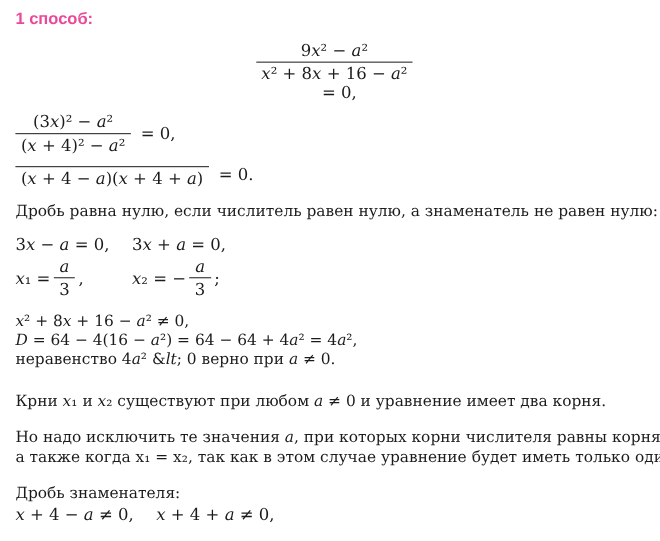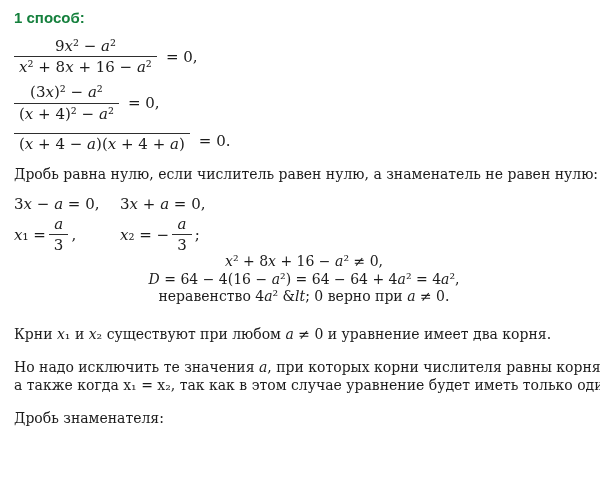--- a/index.html
+++ b/index.html
@@ -6,43 +6,43 @@
   body {
     width: 600px; height: 492px; overflow: hidden;
     color: #1b1b1b;
     font-family: "DejaVu Serif", serif;
     font-size: 14px;
   }
   .page { padding: 9px 6px 0 14px; }
 
   .title {
     font-family: "Liberation Sans", sans-serif;
-    font-weight: bold; font-size: 15px; color: #15803d;
+    font-weight: bold; font-size: 15px; color: #ec4899;
     margin: 0;
   }
 
   
   .eq { display: flex; align-items: center; font-size: 15px; margin: 0 0 9px 0; }
-  .eq-first { margin-top: 12px; }
+  .eq-first { margin-top: 12px; flex-direction: column; }
   .frac { display: inline-flex; flex-direction: column; align-items: center; text-align: center; line-height: 1.08; }
   .frac .num, .frac .den { padding: 0 5px; white-space: nowrap; }
   .frac .bar { align-self: stretch; height: 1px; background: #2e2e2e; margin: 2px 0; }
   .rhs { margin-left: 9px; white-space: nowrap; }
 
   .para { margin: 0; white-space: nowrap; }
   .para-rule { margin-top: 14px; }
 
   .cols { margin-top: 13px; font-size: 15px; }
   .row { display: flex; align-items: flex-start; }
   .roots .cell-l { width: 106px; }
   .roots .row2 { margin-top: 3px; }
   .cell { display: flex; align-items: center; white-space: nowrap; }
   .cell .frac { margin: 0 3px; }
 
-  .disc { line-height: 17.5px; text-align: center; }
+  .disc { margin-top: 13px; line-height: 17.5px; }
   .disc .para { line-height: 17.5px; }
 
   .para-roots-exist { margin-top: 20px; }
   .para-exclude { margin-top: 16px; line-height: 18px; white-space: normal; }
   .para-exclude div { white-space: nowrap; }
 
   .den-roots { margin-top: 16px; }
   .den-roots .head { margin-bottom: 3px; }
   .den-roots .row { font-size: 15px; line-height: 17px; }
   .den-roots .cell-l { width: 128px; }
@@ -119,16 +119,20 @@
 
   <p class="para para-roots-exist">Крни <i>x</i>₁ и <i>x</i>₂ существуют при любом <i>a</i> ≠ 0 и уравнение имеет два корня.</p>
 
   <div class="para para-exclude">
     <div>Но надо исключить те значения <i>a</i>, при которых корни числителя равны корням знаменателя,</div>
     <div>а также когда х₁ = х₂, так как в этом случае уравнение будет иметь только один корень.</div>
   </div>
 
   <div class="den-roots">
     <p class="para head">Дробь знаменателя:</p>
+    <div class="row">
+      <span class="cell-l"><i>x</i> + 4 − <i>a</i> ≠ 0,</span>
+      <span><i>x</i> + 4 + <i>a</i> ≠ 0,</span>
+    </div>
 
   </div>
 
 </div>
 
 </body></html>

